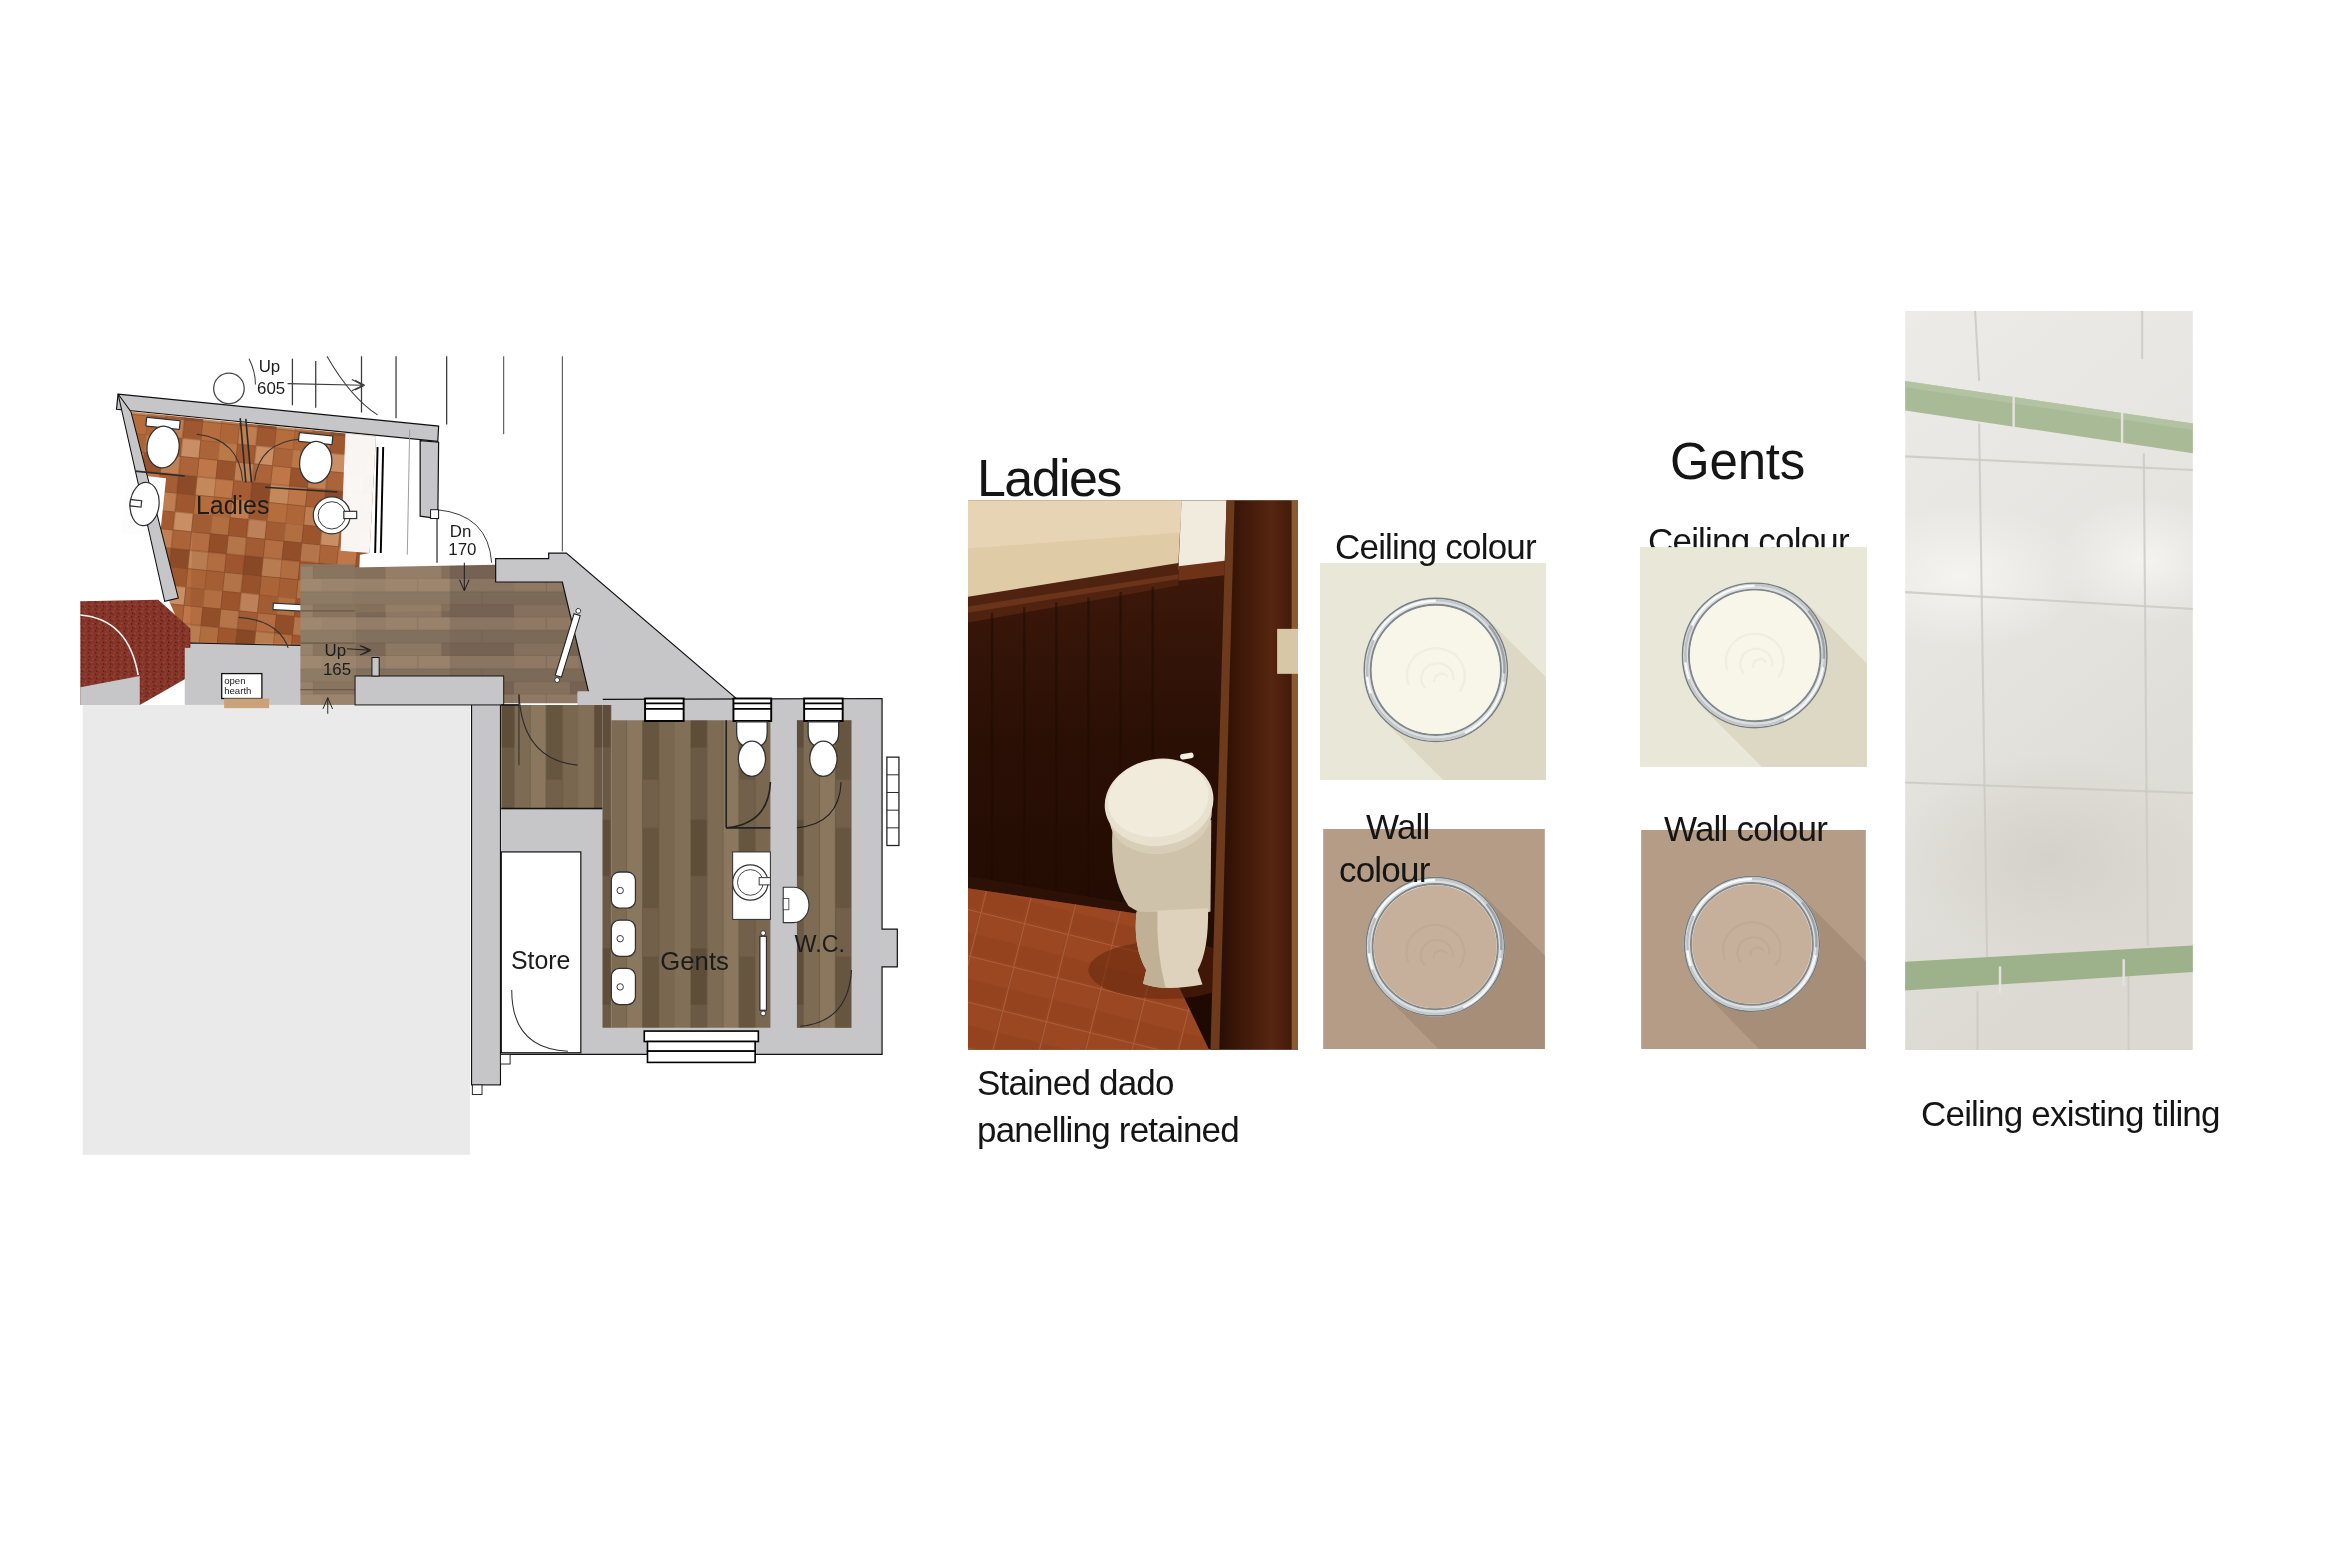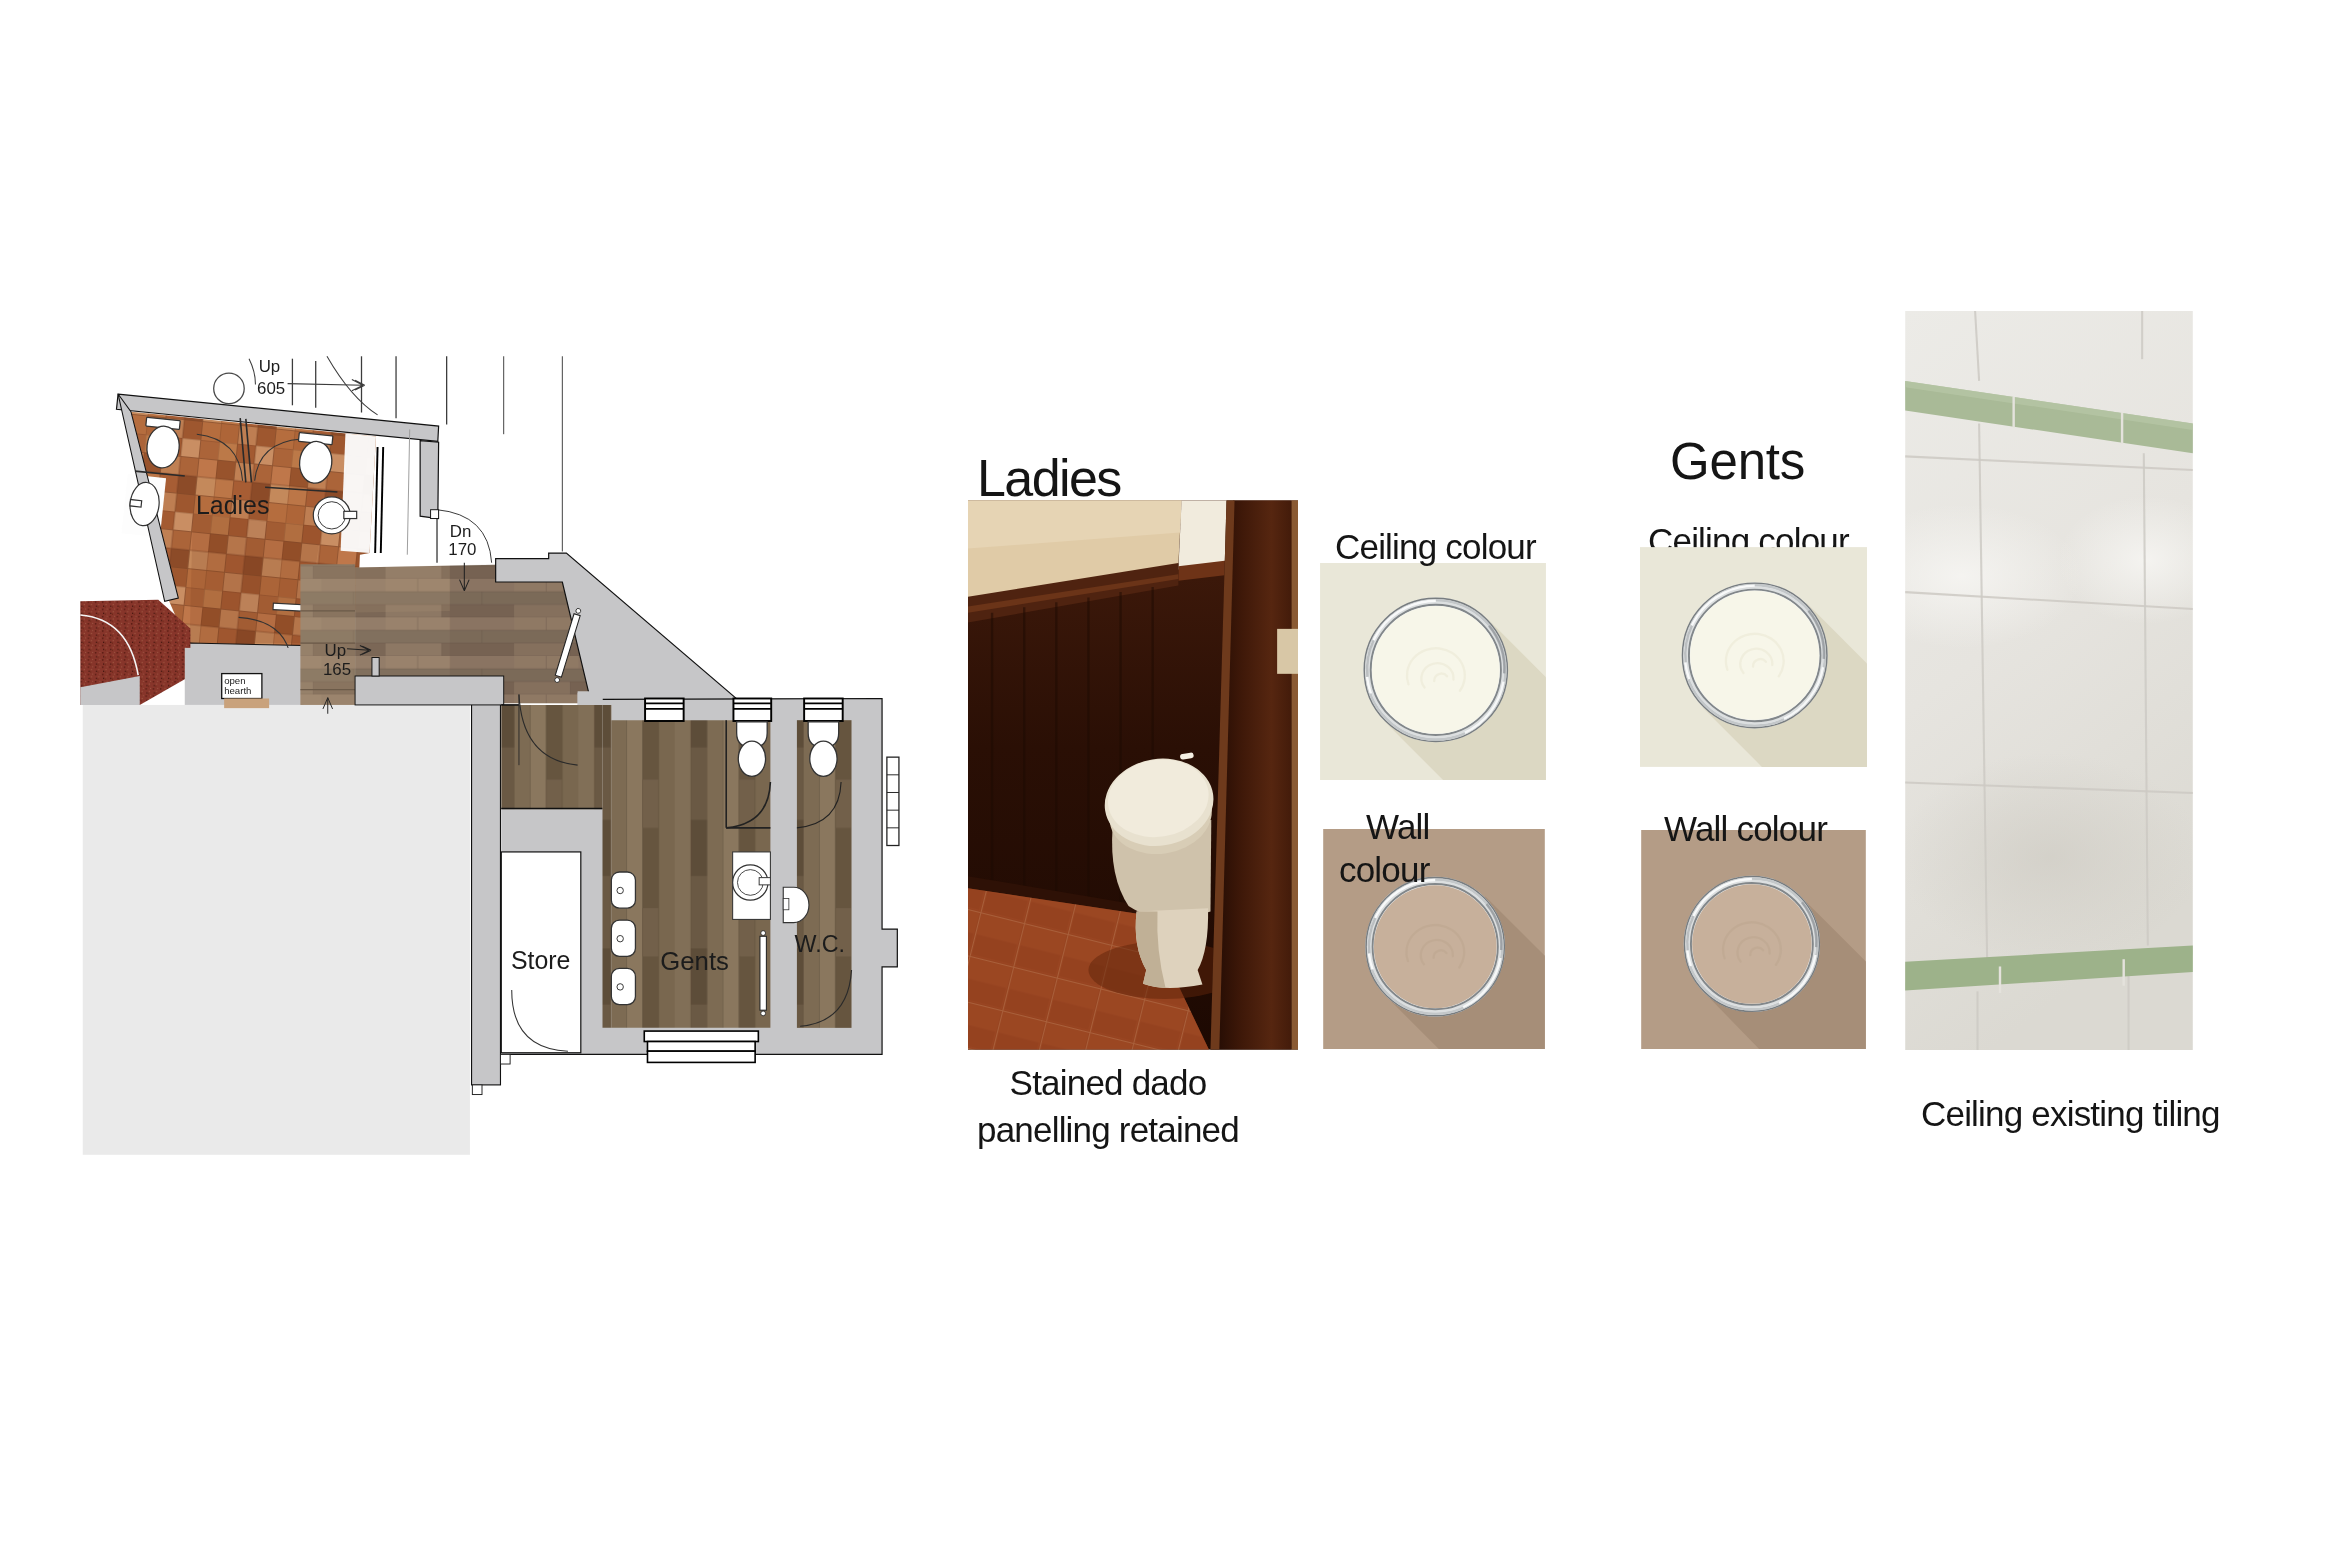--- a/index.html
+++ b/index.html
@@ -421,21 +421,21 @@
     </g>
   </g>
 </svg>
 
 <div class="txt" style="left:977px;top:452px;font-size:52px;letter-spacing:-1.6px;line-height:1;">Ladies</div>
 <div class="txt" style="left:1670px;top:436px;font-size:51px;letter-spacing:-0.2px;line-height:1;">Gents</div>
 <div class="txt" style="left:1335px;top:529px;font-size:35px;letter-spacing:-0.8px;line-height:1;">Ceiling colour</div>
 <div class="txt" style="left:1339px;top:805px;font-size:35px;letter-spacing:-0.8px;line-height:43px;text-align:right;">Wall
 colour</div>
 <div class="txt" style="left:1664px;top:811px;font-size:35px;letter-spacing:-0.8px;line-height:1;">Wall colour</div>
-<div class="txt" style="left:977px;top:1059px;font-size:35px;letter-spacing:-0.8px;line-height:47px;text-align:center;">Stained dado
+<div class="txt" style="left:977px;top:1059px;font-size:35px;letter-spacing:-0.8px;line-height:47px;">Stained dado
 panelling retained</div>
 <div class="txt" style="left:1921px;top:1096px;font-size:35px;letter-spacing:-0.8px;line-height:1;">Ceiling existing tiling</div>
 
 <svg class="abs" style="left:1905px;top:311px" width="288" height="739" viewBox="0 0 358 920">
   <defs>
     <linearGradient id="tbg" x1="0" y1="0" x2="0.3" y2="1">
       <stop offset="0" stop-color="#ecebe7"></stop>
       <stop offset="0.5" stop-color="#e6e4df"></stop>
       <stop offset="1" stop-color="#dbd9d2"></stop>
     </linearGradient>

